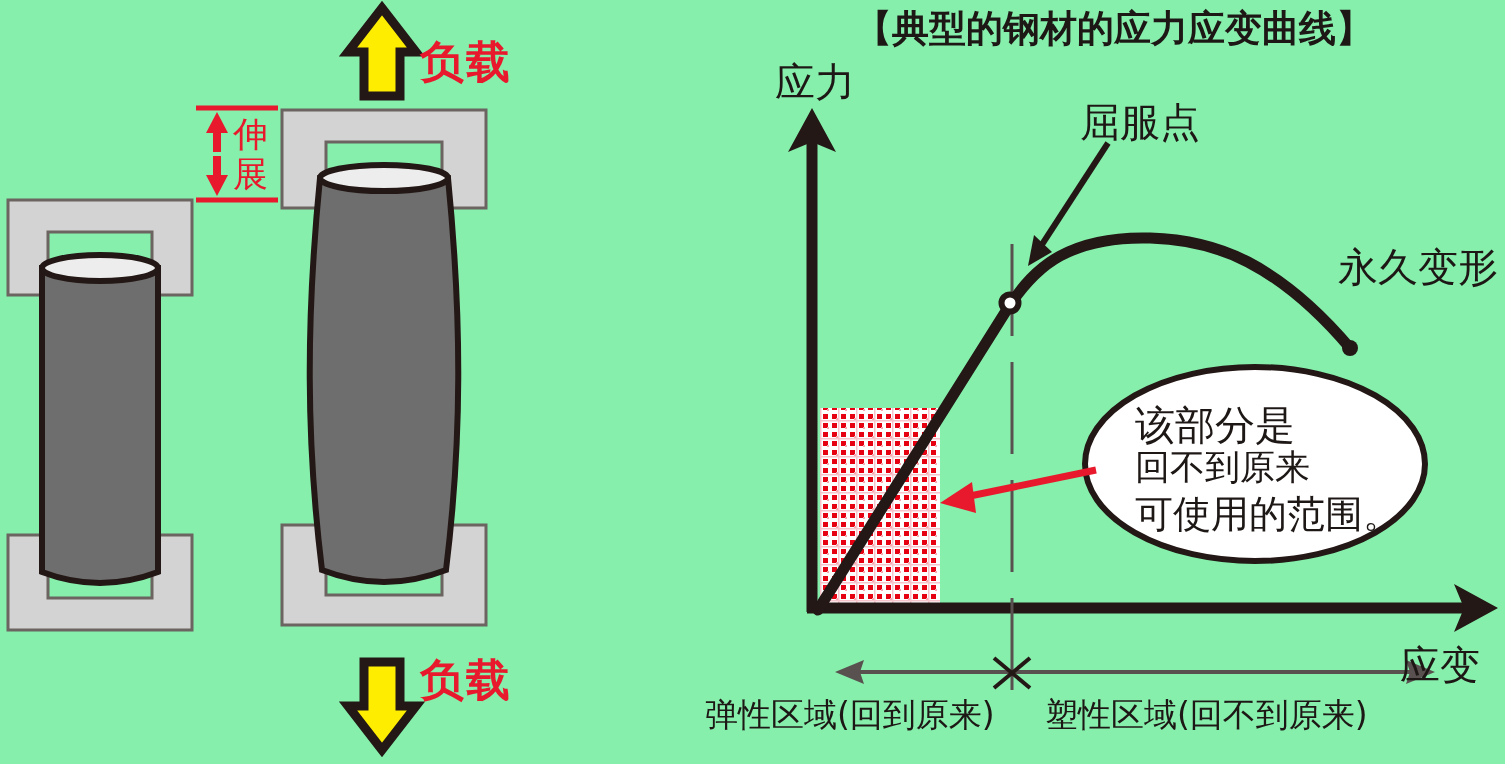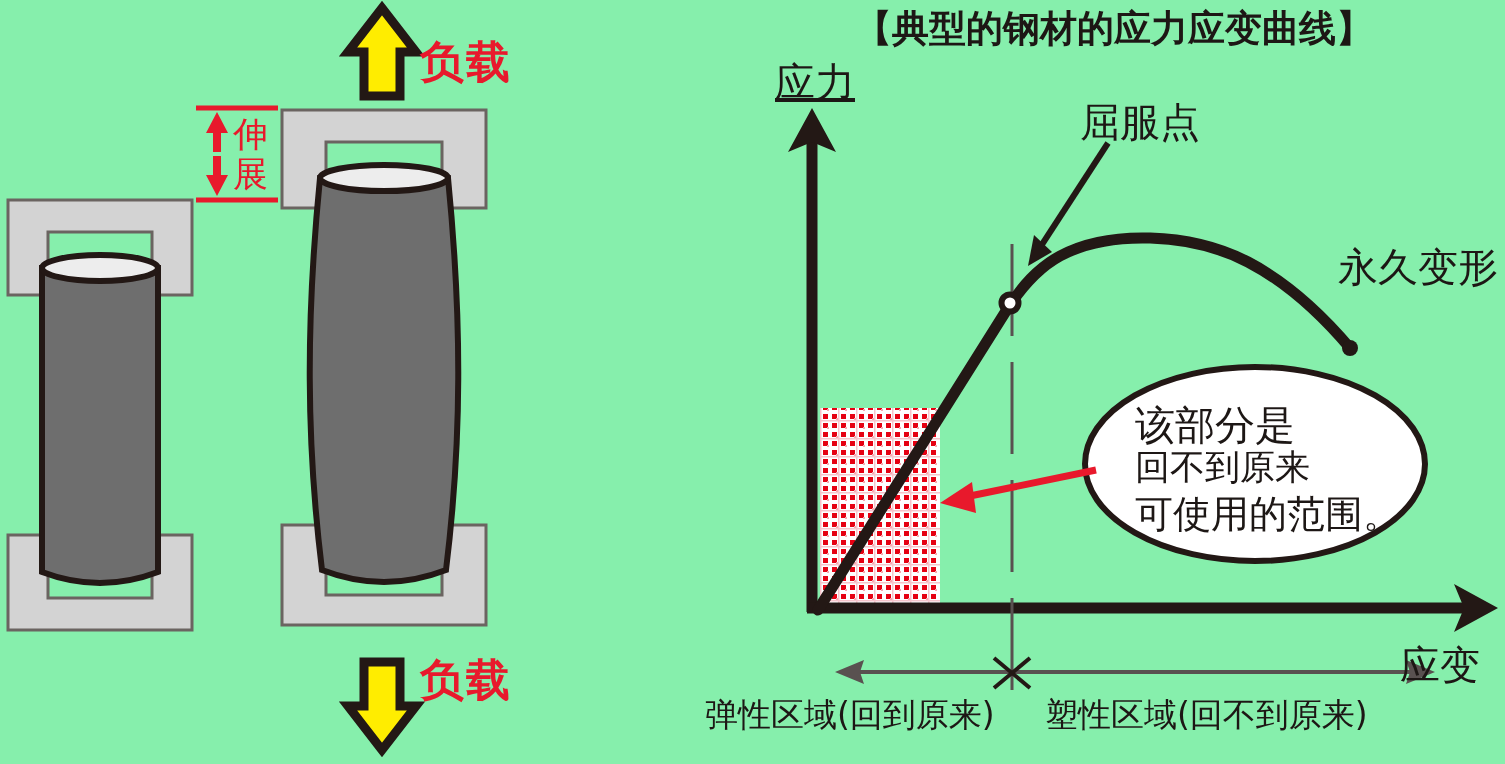--- a/index.html
+++ b/index.html
@@ -146,21 +146,21 @@
         <path d="M 75 672 L 104 660 L 100 672 L 104 684 Z" fill="#595150"></path>
         <path d="M 675 672 L 646 660 L 650 672 L 646 684 Z" fill="#595150"></path>
 
         <line x1="234" y1="658" x2="270" y2="688" stroke="#231815" stroke-width="4"></line>
         <line x1="234" y1="688" x2="270" y2="658" stroke="#231815" stroke-width="4"></line>
       </g>
     </svg>
 
     <div class="txt zh" style="left:95px;top:10px;font-size:37px;font-weight:bold;">【典型的钢材的应力应变曲线】</div>
 
-    <div class="txt zh" style="left:15px;top:62px;font-size:40px;text-decoration:underline;">应力</div>
+    <div class="txt zh" style="left:15px;top:62px;font-size:40px;">应力</div>
 
     <div class="txt zh" style="left:640px;top:645px;font-size:40px;text-align:right;">应变</div>
 
     <div class="txt zh" style="left:578px;top:247px;font-size:40px;">永久变形</div>
 
     <div class="txt zh" style="left:320px;top:102px;font-size:40px;">屈服点</div>
 
     <div class="txt zh" style="left:375px;top:405px;font-size:40px;">该部分是</div>
     <div class="txt zh" style="left:375px;top:450px;font-size:35px;">回不到原来</div>
     <div class="txt zh" style="left:375px;top:495px;font-size:38px;">可使用的范围。</div>

